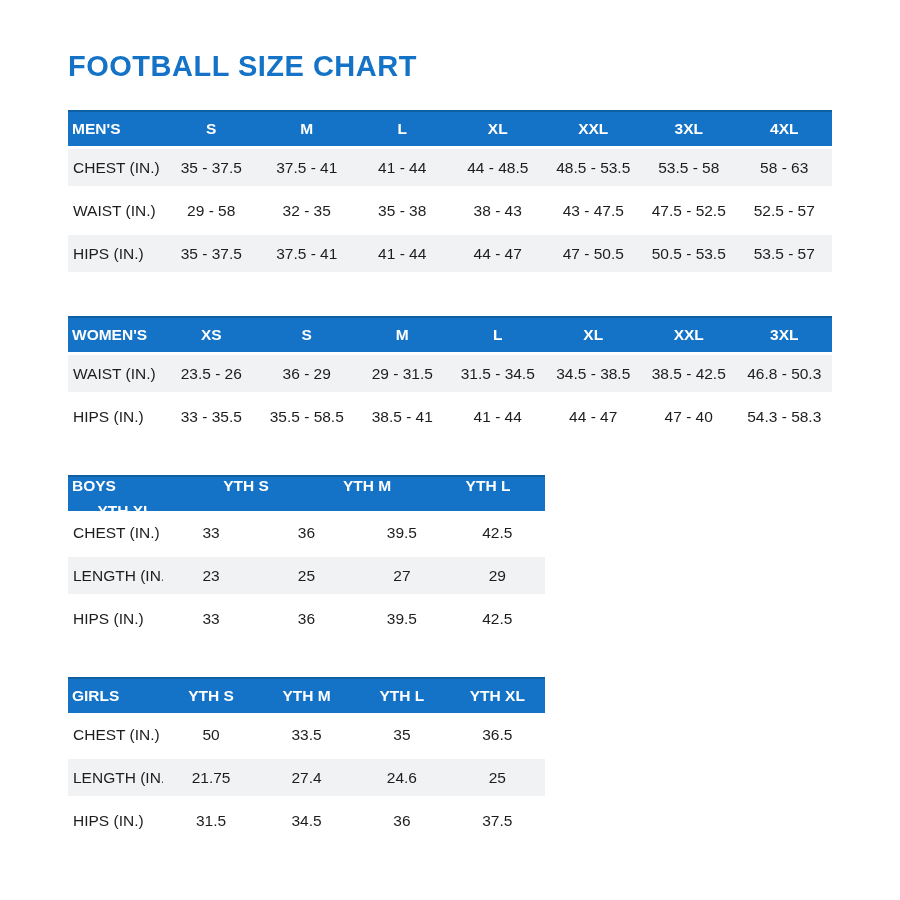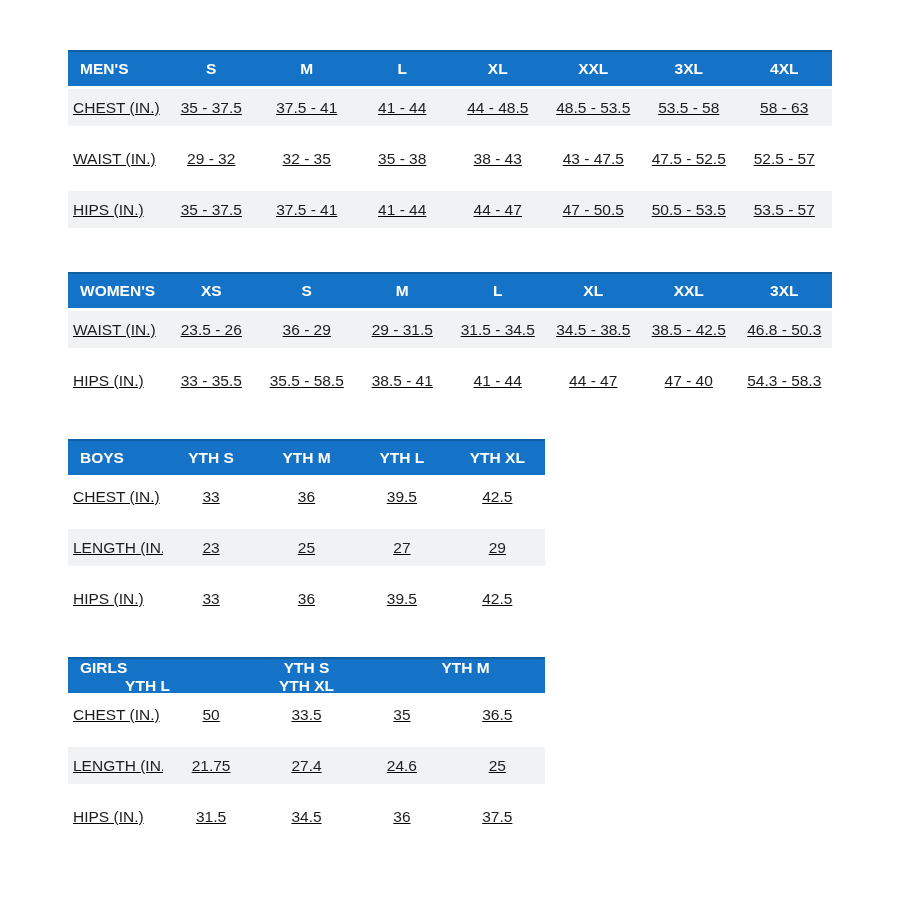--- a/index.html
+++ b/index.html
@@ -28,46 +28,46 @@
     border-top: 2px solid var(--accent-dark, #0f5fa3);
     margin-bottom: 3px;
   }
   .h-cell {
     color: var(--header-text, #ffffff);
     font-size: 15.5px;
     font-weight: 700;
     text-align: center;
     white-space: nowrap;
   }
-  .h-cell.first { text-align: left; padding-left: 12px; }
+  .h-cell.first { text-align: left; padding-left: 4px; }
   .t-row {
     display: grid;
     align-items: center;
     height: 37px;
-    margin-bottom: 14px;
+    margin-bottom: 6px;
     background: #ffffff;
-    text-decoration: underline;
   }
   .t-row.shaded { background: var(--shaded, #f1f2f3); }
   .cell {
     font-size: 15.5px;
     color: var(--body-text, #1d1d1d);
     text-align: center;
     white-space: nowrap;
   }
   .cell.label {
     text-align: left;
     padding-left: 5px;
     overflow: hidden;
   }
 </style>
 </head>
 <body style="background: rgb(255, 255, 255);">
 
 <main class="page">
+  <h1 class="title">FOOTBALL SIZE CHART</h1>
   <section class="size-table wide">
       <div class="t-header" style="grid-template-columns: repeat(8, 1fr);">
         <div class="h-cell first">MEN'S</div>
         <div class="h-cell">S</div>
         <div class="h-cell">M</div>
         <div class="h-cell">L</div>
         <div class="h-cell">XL</div>
         <div class="h-cell">XXL</div>
         <div class="h-cell">3XL</div>
         <div class="h-cell">4XL</div>
@@ -77,21 +77,21 @@
         <div class="cell">35 - 37.5</div>
         <div class="cell">37.5 - 41</div>
         <div class="cell">41 - 44</div>
         <div class="cell">44 - 48.5</div>
         <div class="cell">48.5 - 53.5</div>
         <div class="cell">53.5 - 58</div>
         <div class="cell">58 - 63</div>
       </div>
       <div class="t-row" style="grid-template-columns: repeat(8, 1fr);">
         <div class="cell label">WAIST (IN.)</div>
-        <div class="cell">29 - 32</div>
+        <div class="cell">29 - 58</div>
         <div class="cell">32 - 35</div>
         <div class="cell">35 - 38</div>
         <div class="cell">38 - 43</div>
         <div class="cell">43 - 47.5</div>
         <div class="cell">47.5 - 52.5</div>
         <div class="cell">52.5 - 57</div>
       </div>
       <div class="t-row shaded" style="grid-template-columns: repeat(8, 1fr);">
         <div class="cell label">HIPS (IN.)</div>
         <div class="cell">35 - 37.5</div>
@@ -129,21 +129,21 @@
         <div class="cell">33 - 35.5</div>
         <div class="cell">35.5 - 58.5</div>
         <div class="cell">38.5 - 41</div>
         <div class="cell">41 - 44</div>
         <div class="cell">44 - 47</div>
         <div class="cell">47 - 40</div>
         <div class="cell">54.3 - 58.3</div>
       </div>
     </section>
   <section class="size-table narrow">
-      <div class="t-header" style="grid-template-columns: repeat(5, 1fr);">
+      <div class="t-header" style="grid-template-columns: repeat(4, 1fr); gap: 7px;">
         <div class="h-cell first">BOYS</div>
         <div class="h-cell">YTH S</div>
         <div class="h-cell">YTH M</div>
         <div class="h-cell">YTH L</div>
         <div class="h-cell">YTH XL</div>
       </div>
       <div class="t-row" style="grid-template-columns: repeat(5, 1fr);">
         <div class="cell label">CHEST (IN.)</div>
         <div class="cell">33</div>
         <div class="cell">36</div>
@@ -159,21 +159,21 @@
       </div>
       <div class="t-row" style="grid-template-columns: repeat(5, 1fr);">
         <div class="cell label">HIPS (IN.)</div>
         <div class="cell">33</div>
         <div class="cell">36</div>
         <div class="cell">39.5</div>
         <div class="cell">42.5</div>
       </div>
     </section>
   <section class="size-table narrow">
-      <div class="t-header" style="grid-template-columns: repeat(3, 1fr);">
+      <div class="t-header" style="grid-template-columns: repeat(5, 1fr);">
         <div class="h-cell first">GIRLS</div>
         <div class="h-cell">YTH S</div>
         <div class="h-cell">YTH M</div>
         <div class="h-cell">YTH L</div>
         <div class="h-cell">YTH XL</div>
       </div>
       <div class="t-row" style="grid-template-columns: repeat(5, 1fr);">
         <div class="cell label">CHEST (IN.)</div>
         <div class="cell">50</div>
         <div class="cell">33.5</div>

